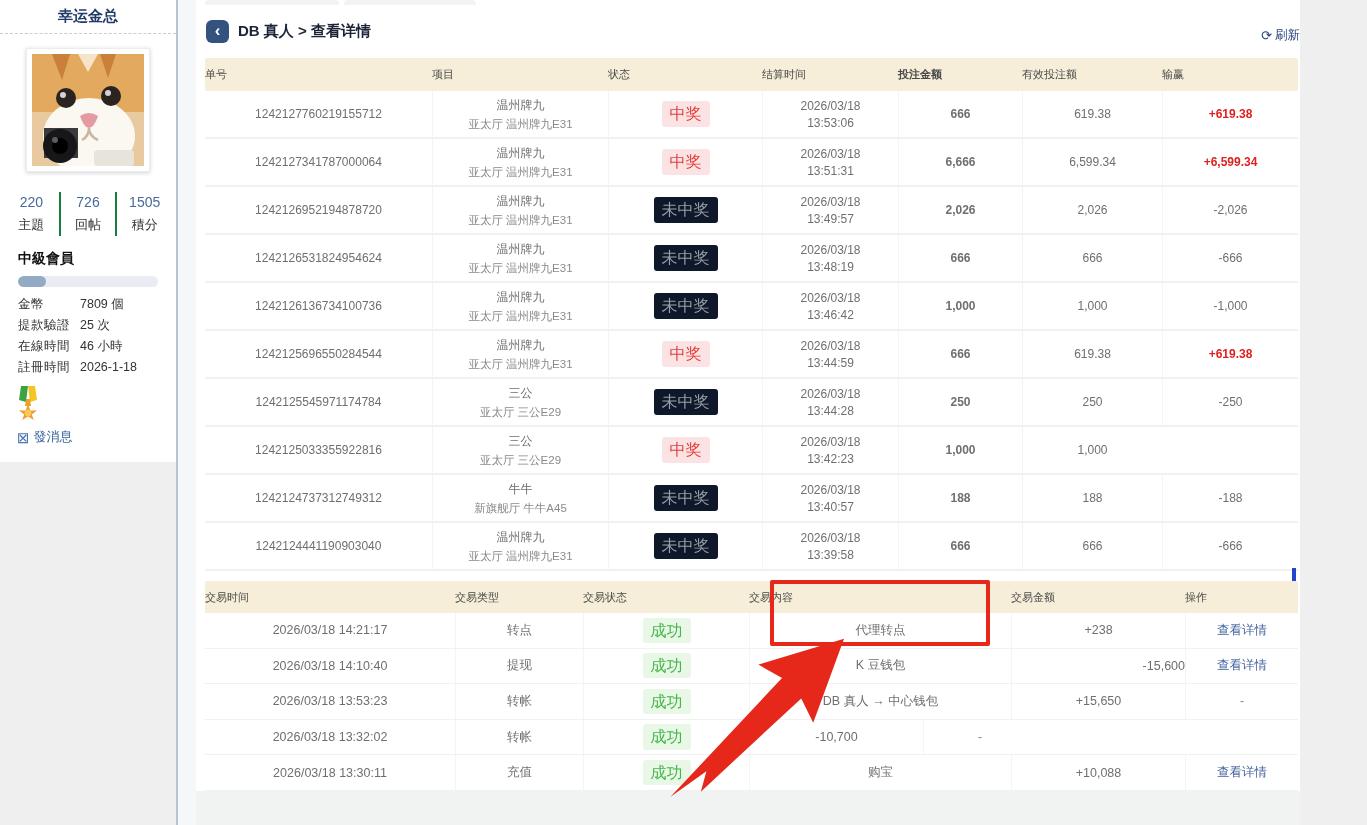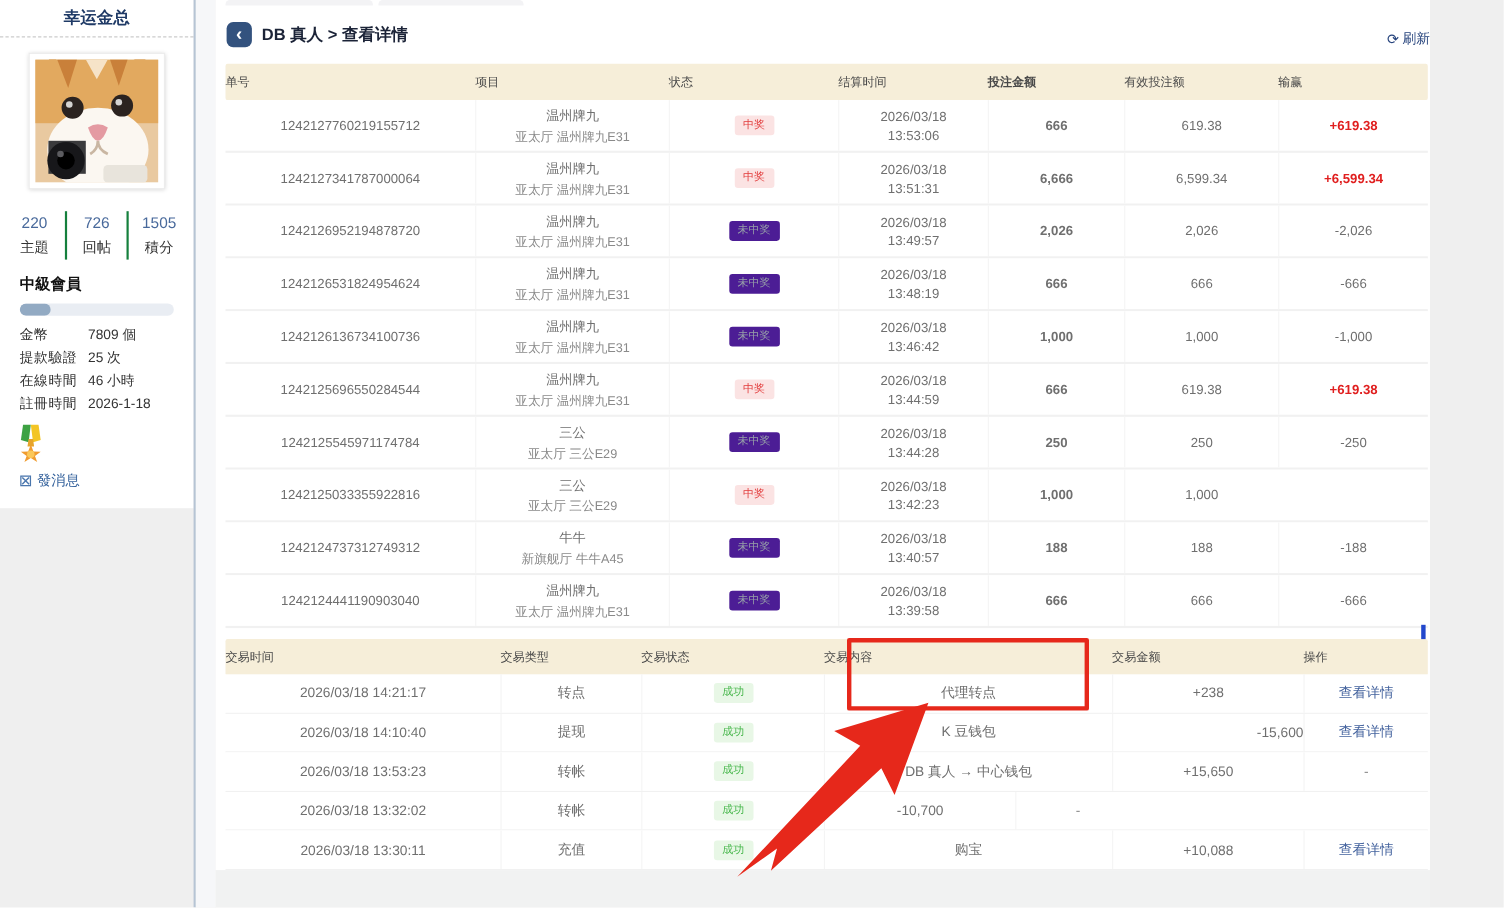--- a/index.html
+++ b/index.html
@@ -46,23 +46,23 @@
   
   .thead { left:205px; width:1093px; height:33px; background:#f6eed9; display:flex; align-items:center; border-radius:2px; }
   .thead > div { text-align:left; font-size:11px; color:#4a4a4a; }
   .trows { left:205px; width:1093px; }
   .trow { display:flex; align-items:center; border-bottom:2px solid #f1f1f1; background:#fff; }
   .cell { text-align:center; font-size:12px; color:#6f6f6f; border-left:1px solid #f4f4f4; align-self:stretch; display:flex; flex-direction:column; justify-content:center; gap:3px; }
   .cell:first-child { border-left:none; }
   .bc1{width:227px;} .bc2{width:176px;} .bc3{width:154px;} .bc4{width:136px;} .bc5{width:124px;font-weight:bold;} .bc6{width:140px;} .bc7{width:136px;}
   .tc1{width:250px;} .tc2{width:128px;} .tc3{width:166px;} .tc4{width:262px;} .tc5{width:174px;} .tc6{width:113px;}
   .sub { font-size:11.5px; color:#8a8a8a; }
-  .badge { display:inline-block; font-size:10px; padding:3px 8px; border-radius:3px; line-height:1.2; }
+  .badge { display:inline-block; font-size:16px; padding:3px 8px; border-radius:3px; line-height:1.2; }
   .badge-win  { color:#e23b3b; background:#fbe3e3; }
-  .badge-lose { color:#97a0a8; background:#4c1d95; }
+  .badge-lose { color:#97a0a8; background:#0f172a; }
   .badge-ok   { color:#45b649; background:#e8f7e6; }
   .res-win { color:#e01f1f; font-weight:bold; }
   .link { color:#44639e; cursor:pointer; font-size:12.5px; }
   .txt-dash { color:#8a8a8a; font-size:12.5px; }
   #bottom-strip { left:196px; top:791px; width:1104px; height:34px; background:#f1f2f2; }
   #blue-mark { left:1292px; top:568px; width:4px; height:13px; background:#2247cc; }
 
   
   #anno-box { left:770px; top:580px; width:220px; height:66px; border:4px solid #e6281b; border-radius:2px; z-index:40; }
   #anno-arrow-svg { left:0; top:0; width:1367px; height:825px; pointer-events:none; z-index:41; }

